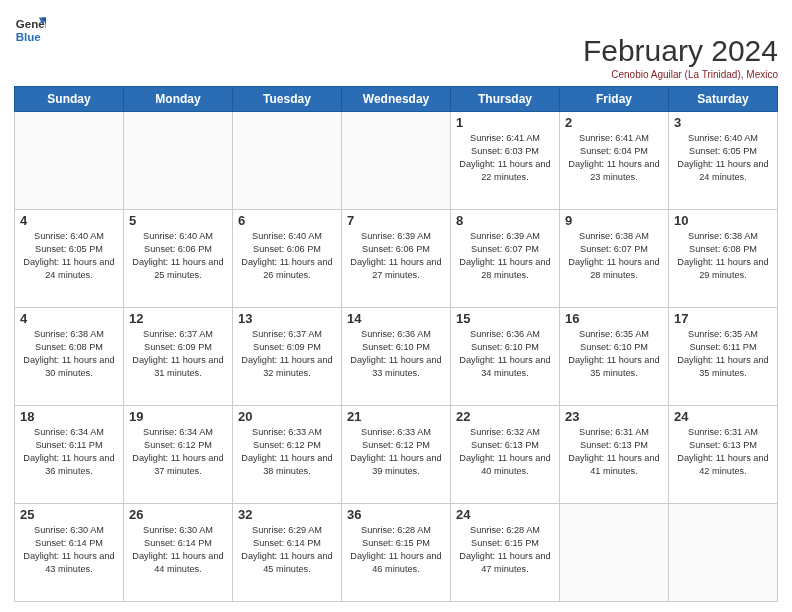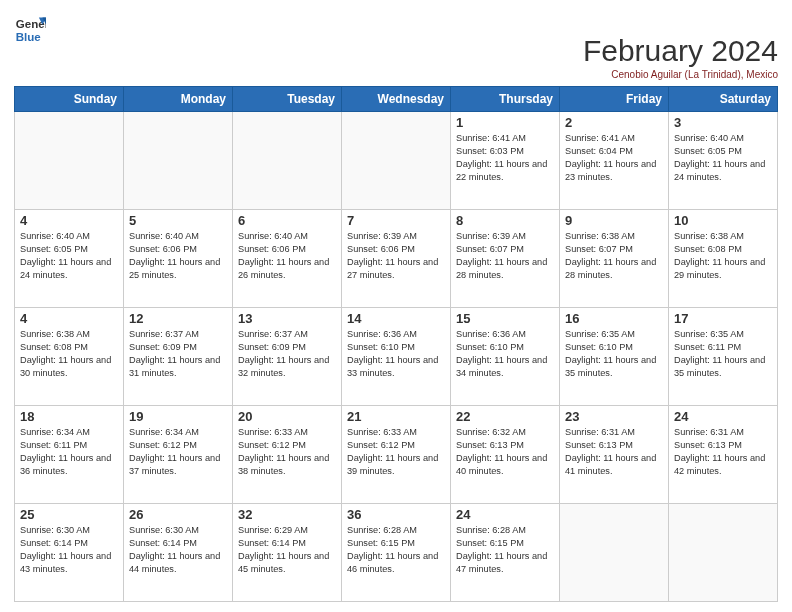--- a/index.html
+++ b/index.html
@@ -51,21 +51,21 @@
     .calendar {
       width: 100%;
       border-collapse: collapse;
       flex: 1;
     }
     .calendar th {
       background: #2a6db5;
       color: #fff;
       font-size: 12px;
       font-weight: bold;
-      text-align: right;
+      text-align: center;
       padding: 5px 6px;
       border: 1px solid #1a5a9a;
     }
     .calendar td {
       border: 1px solid #ccc;
       vertical-align: top;
       padding: 3px 5px;
       width: calc(100% / 7);
       height: 80px;
       font-size: 9.5px;
@@ -79,20 +79,21 @@
       font-size: 13px;
       font-weight: bold;
       color: #333;
       display: block;
       margin-bottom: 2px;
     }
     .day-info {
       font-size: 9.2px;
       line-height: 1.4;
       color: #333;
+      text-align: center;
     }
   </style>
 </head>
 <body>
 
 <div class="page">
   <div class="header">
     <div class="logo">
       <svg class="logo-icon" viewBox="0 0 36 36">
         <text x="2" y="16" font-size="13" font-weight="bold" fill="#333">General</text>

